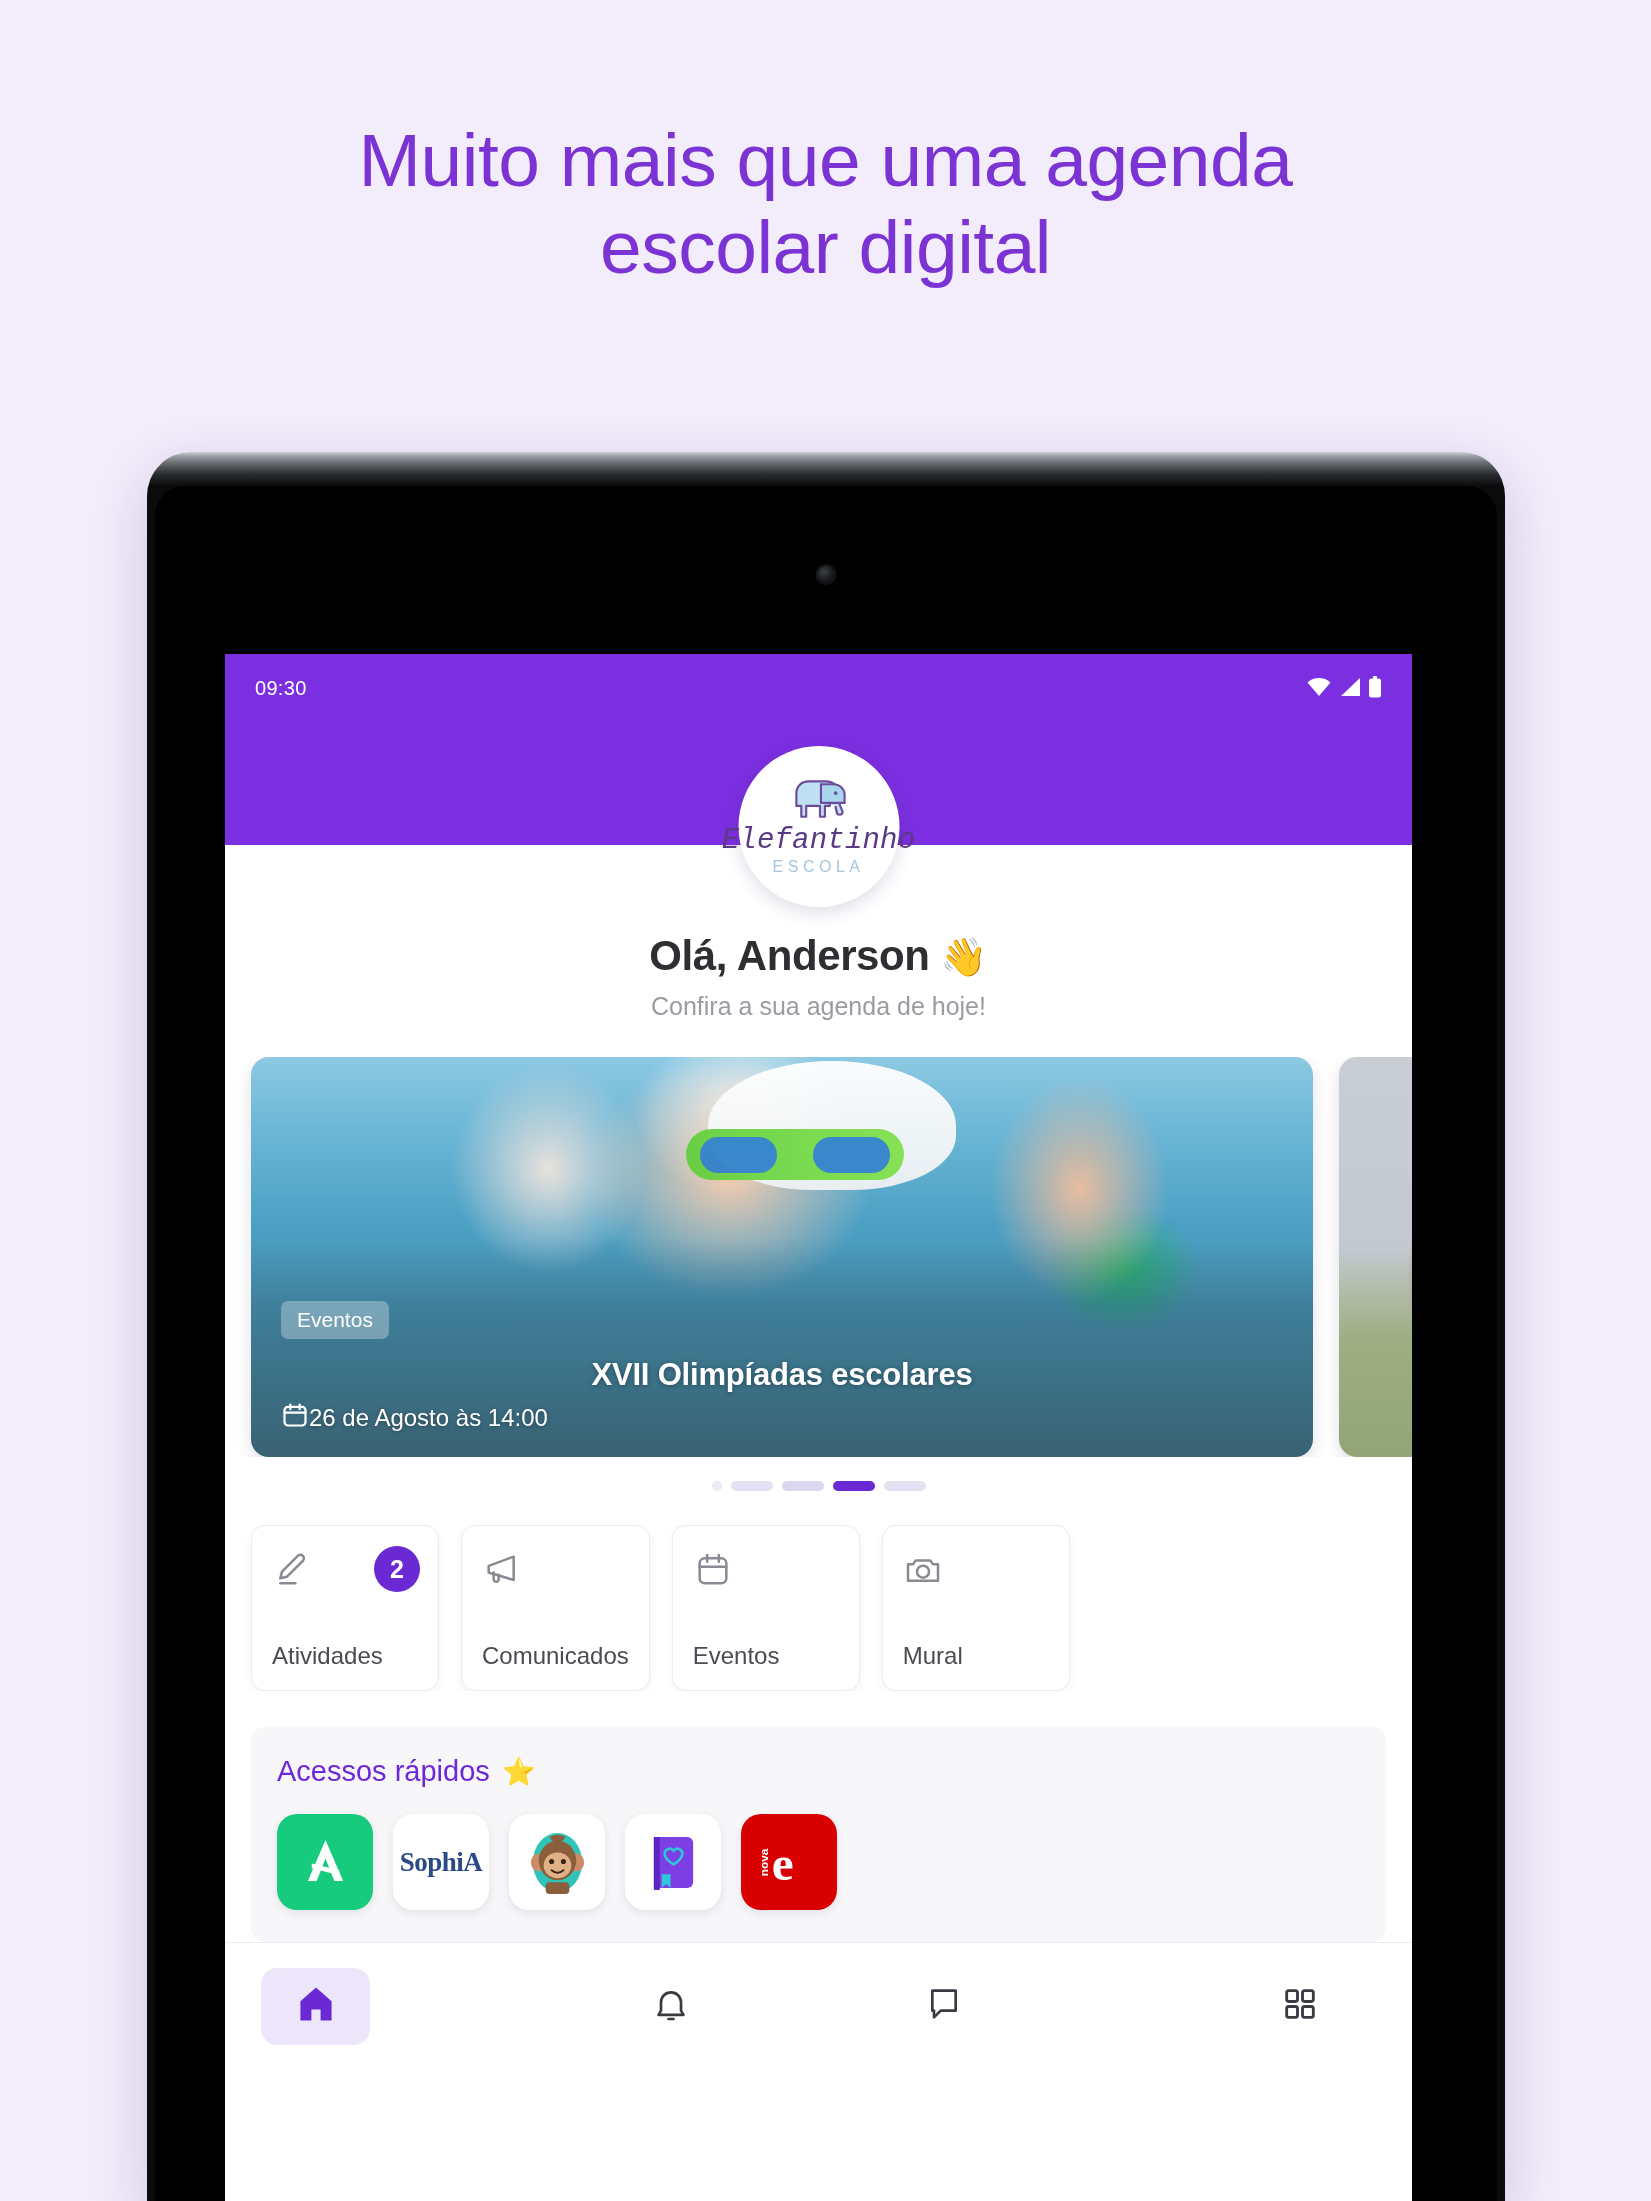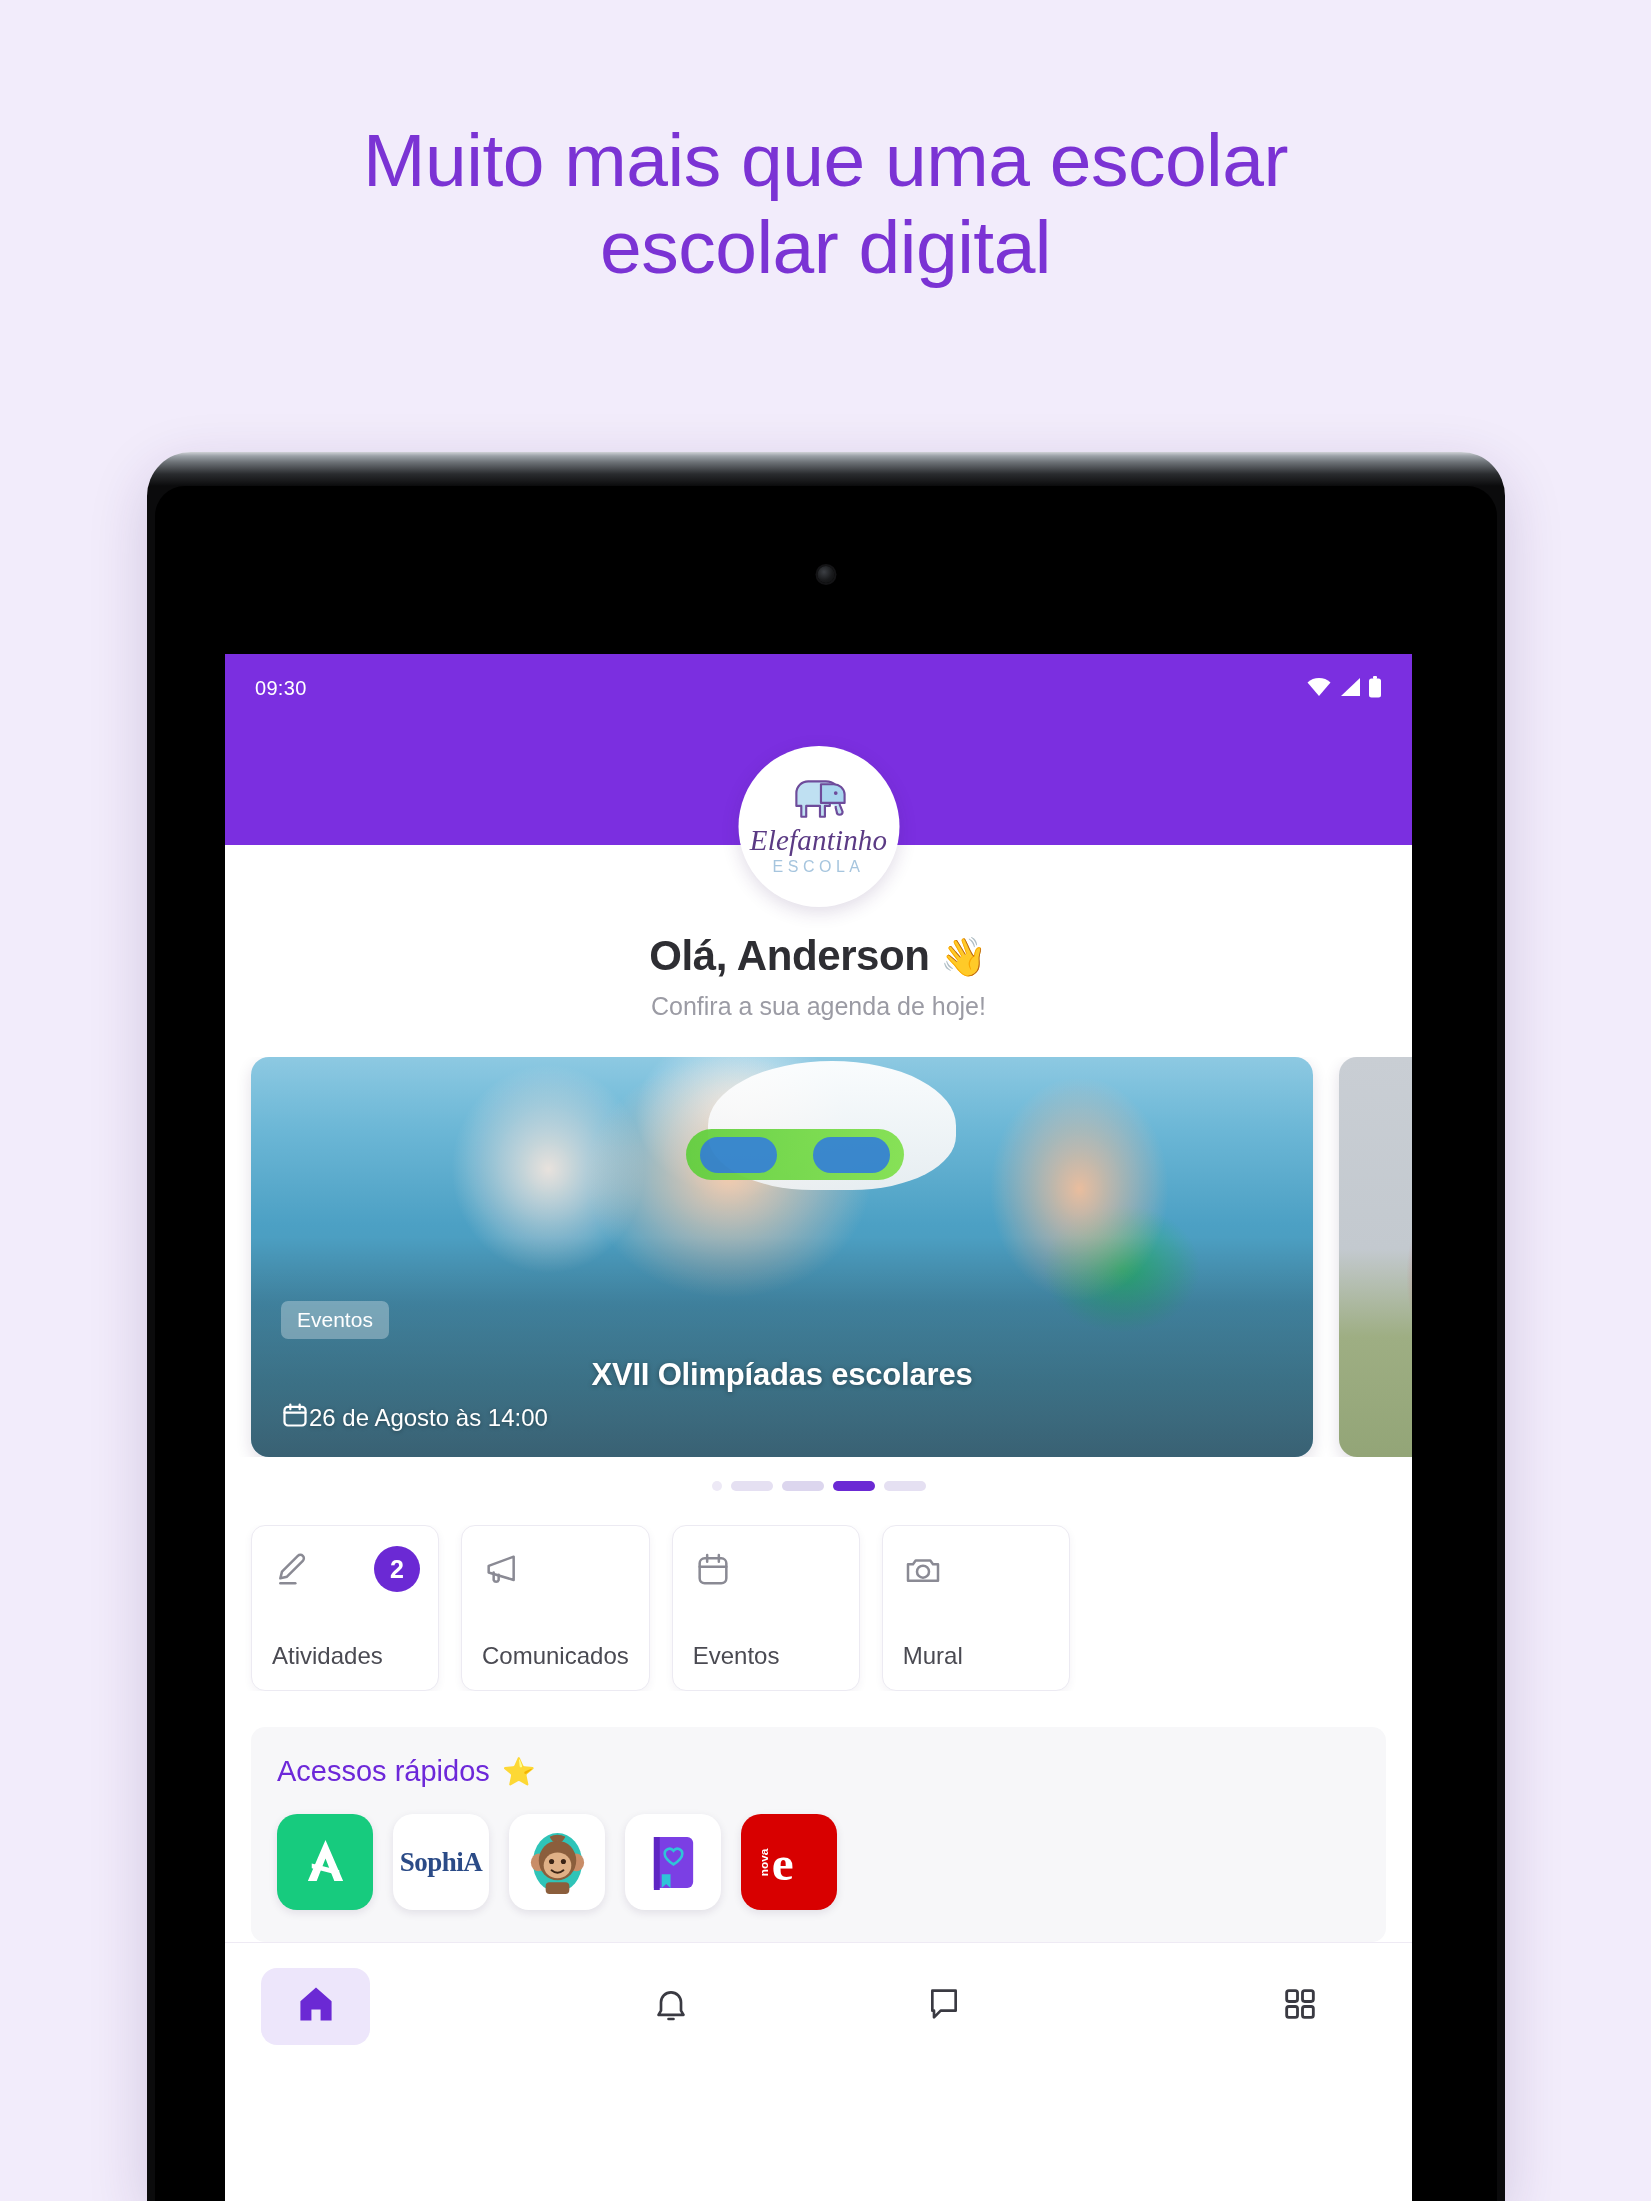--- a/index.html
+++ b/index.html
@@ -122,21 +122,21 @@
     border-radius: 50%;
     background: #ffffff;
     box-shadow: 0 5px 18px rgba(60,30,100,0.16);
     display: flex;
     flex-direction: column;
     align-items: center;
     justify-content: center;
     gap: 0px;
   }
   .logo-word {
-    font-family: Liberation Serif, serif;
+    font-family: Liberation Mono, monospace;
     font-style: italic;
     font-size: 29px;
     color: #5b3a84;
     letter-spacing: 0.2px;
     margin-top: -3px;
   }
   .logo-sub {
     font-size: 16px;
     letter-spacing: 4.5px;
     color: #a6c5de;
@@ -392,21 +392,21 @@
     color: #3a3a42;
   }
   .nav-btn.active { background: #EDE6FB; color: #6B29D4; }
 </style>
 </head>
 <body>
 
 <div id="root">
 
   <div class="headline">
-    <span class="l1">Muito mais que uma escolar</span>
+    <span class="l1">Muito mais que uma agenda</span>
     <span class="l2">escolar digital</span>
   </div>
 
   <div class="device">
     <div class="device-inner">
       <div class="camera"></div>
 
       <div class="screen">
 
         <div class="purple-header">

